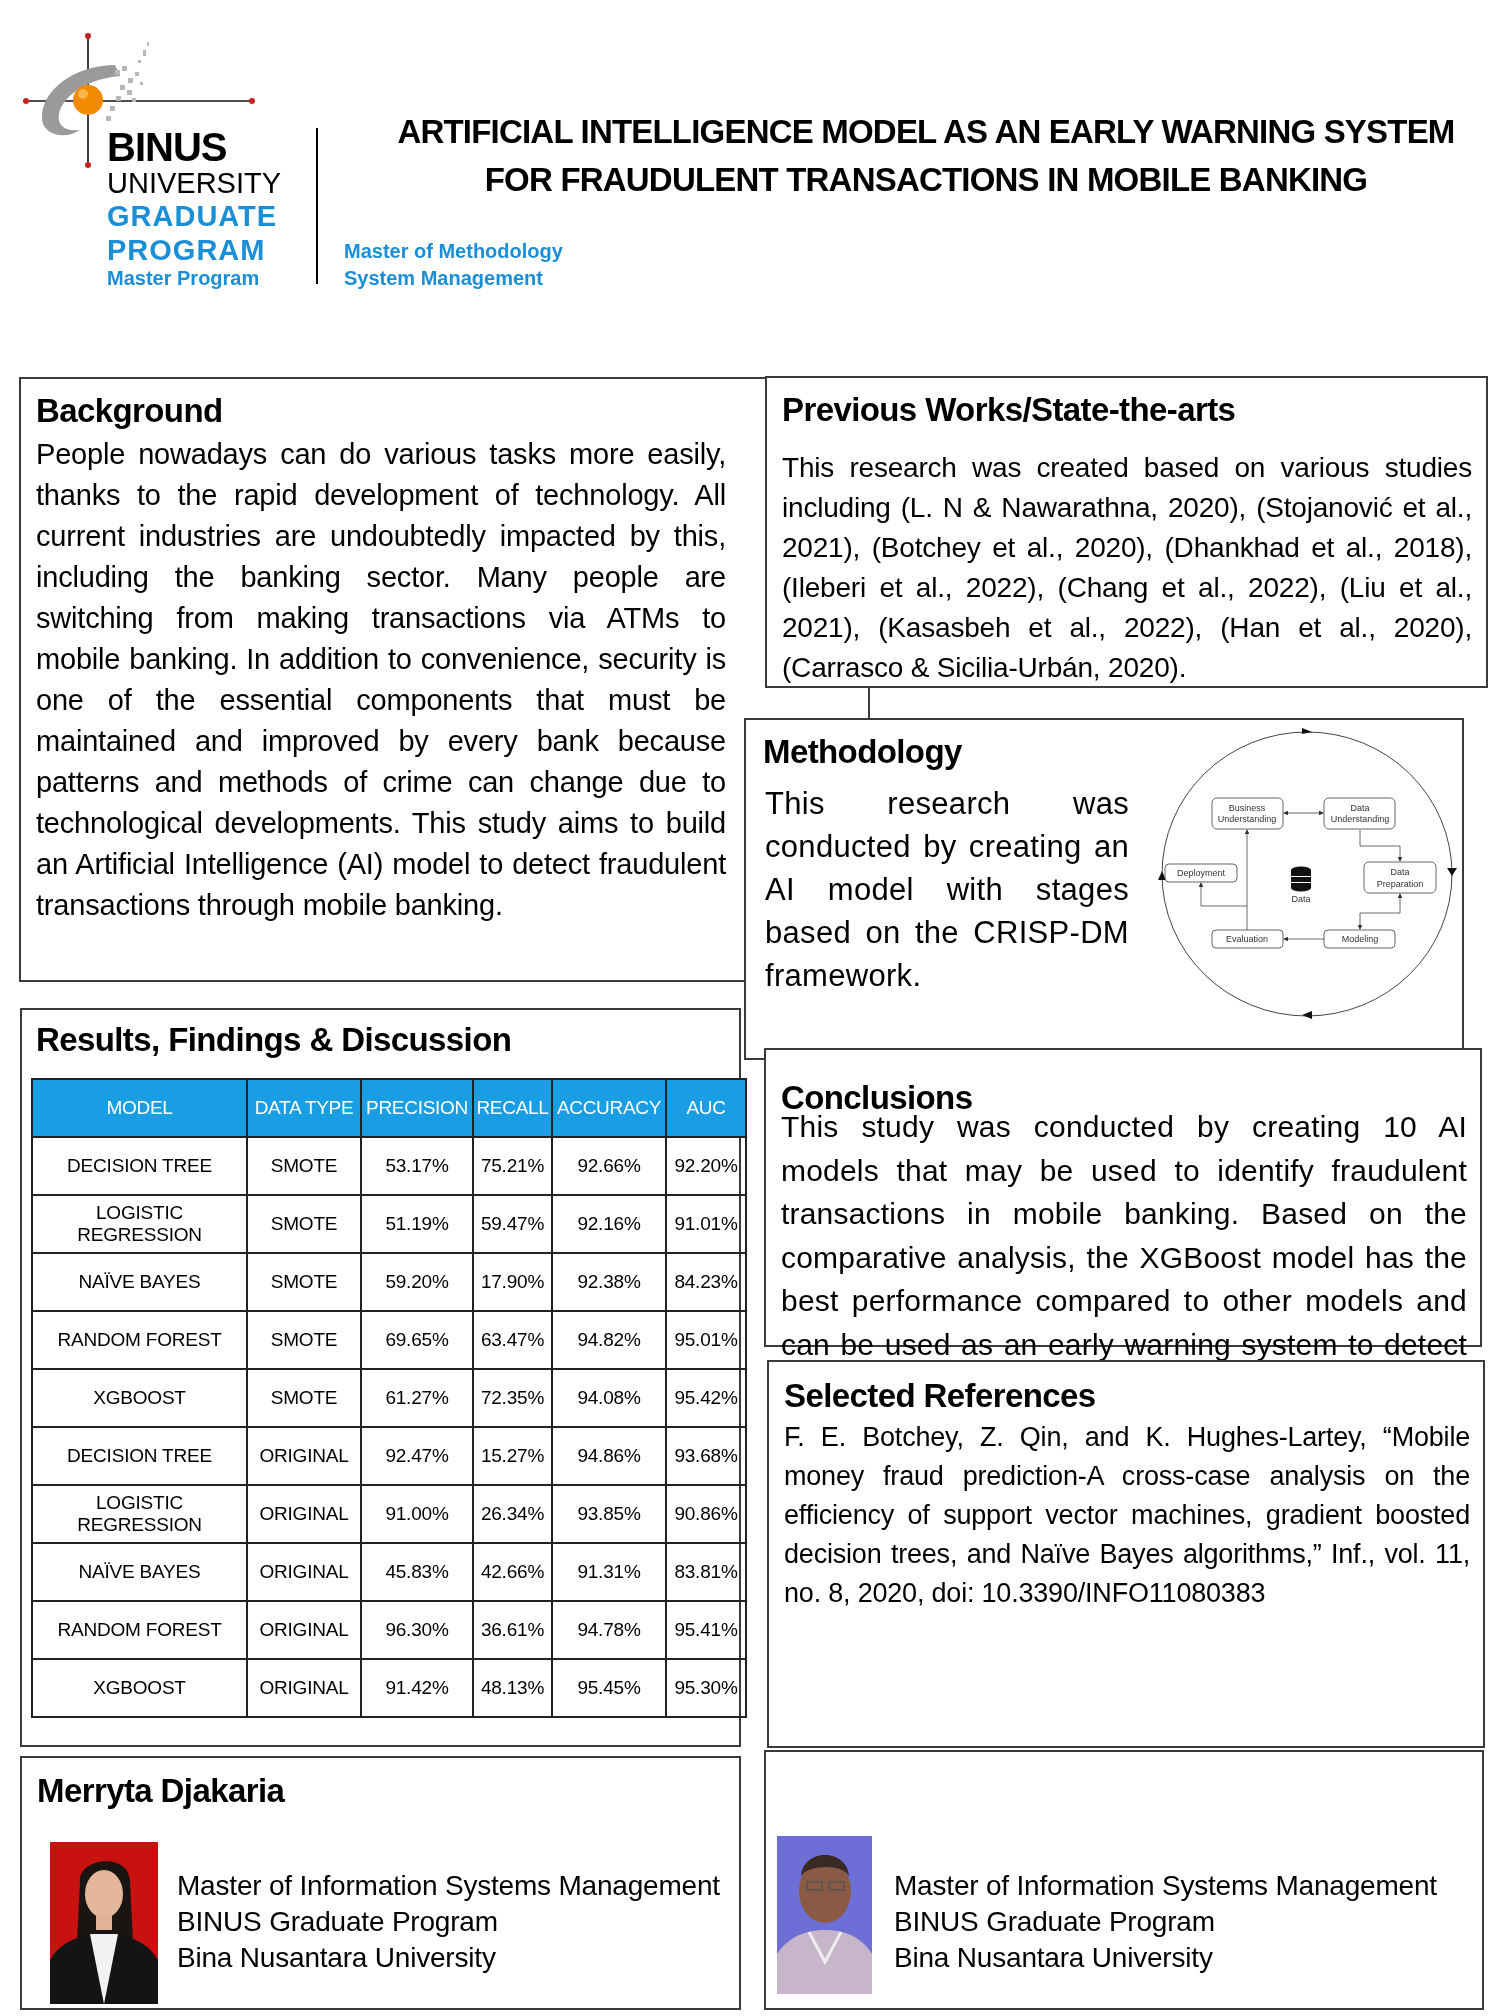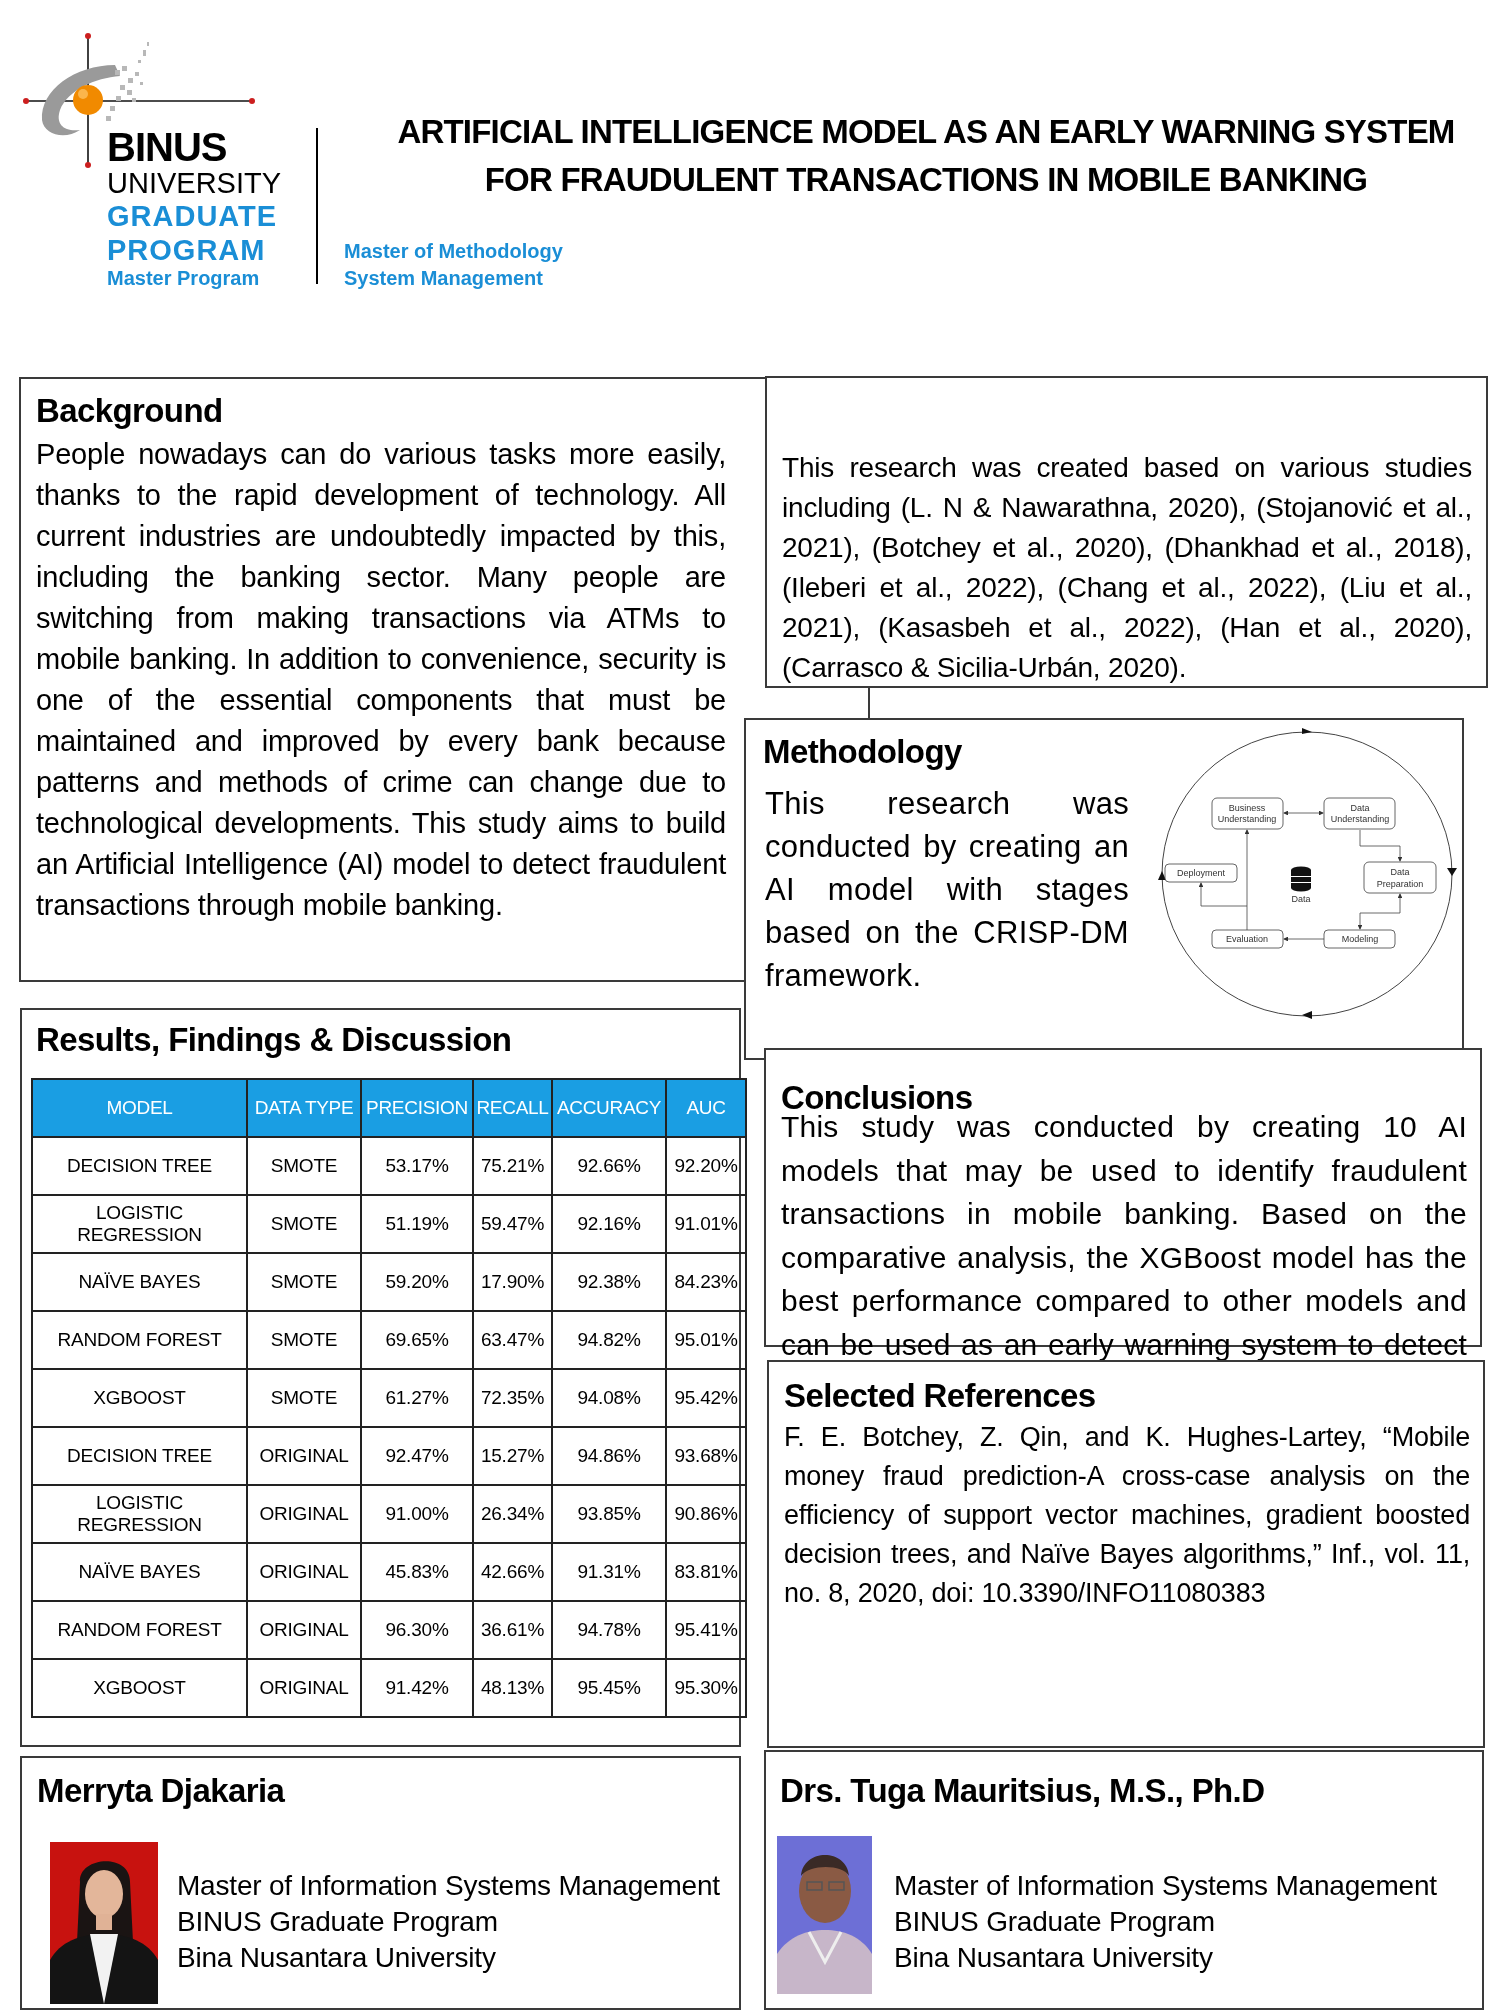--- a/index.html
+++ b/index.html
@@ -77,20 +77,21 @@
   <div class="title" style="top:112px;">ARTIFICIAL INTELLIGENCE MODEL AS AN EARLY WARNING SYSTEM</div>
   <div class="title" style="top:160px;">FOR FRAUDULENT TRANSACTIONS IN MOBILE BANKING</div>
 </div>
 
 <div class="box" style="left:19px; top:377px; width:851px; height:605px;">
   <div class="abs h2" style="left:15px; top:12px;">Background</div>
   <div class="abs body-text" style="left:15px; top:55px; width:690px;">People nowadays can do various tasks more easily, thanks to the rapid development of technology. All current industries are undoubtedly impacted by this, including the banking sector. Many people are switching from making transactions via ATMs to mobile banking. In addition to convenience, security is one of the essential components that must be maintained and improved by every bank because patterns and methods of crime can change due to technological developments. This study aims to build an Artificial Intelligence (AI) model to detect fraudulent transactions through mobile banking.</div>
 </div>
 
 <div class="box" style="left:765px; top:376px; width:723px; height:312px;">
+  <div class="abs h2" style="left:15px; top:12px;">Previous Works/State-the-arts</div>
   <div class="abs body-text" style="left:15px; top:70px; width:690px; line-height:40px; font-size:28px;">This research was created based on various studies including (L. N &amp; Nawarathna, 2020), (Stojanović et al., 2021), (Botchey et al., 2020), (Dhankhad et al., 2018), (Ileberi et al., 2022), (Chang et al., 2022), (Liu et al., 2021), (Kasasbeh et al., 2022), (Han et al., 2020), (Carrasco &amp; Sicilia-Urbán, 2020).</div>
 </div>
 
 <div class="box" style="left:744px; top:718px; width:720px; height:342px;">
   <div class="abs h2" style="left:17px; top:12px;">Methodology</div>
   <div class="abs body-text" style="left:19px; top:62px; width:364px; font-size:31px; line-height:43px; letter-spacing:0.3px;">This research was conducted by creating an AI model with stages based on the CRISP-DM framework.</div>
 
   <svg class="abs" style="left:404px; top:0px;" width="320" height="302" viewBox="0 0 320 302">
     <defs>
       <marker id="arr" markerWidth="6" markerHeight="6" refX="5" refY="3" orient="auto">
@@ -274,21 +275,20 @@
     </svg>
   </div>
   <div class="abs aff" style="left:155px; top:98px;">
     <div>Master of Information Systems Management</div>
     <div>BINUS Graduate Program</div>
     <div>Bina Nusantara University</div>
   </div>
 </div>
 
 <div class="box" style="left:764px; top:1750px; width:720px; height:260px;">
-  <div class="abs author-name" style="left:14px; top:20px;">Drs. Tuga Mauritsius, M.S., Ph.D</div>
   <div class="abs" style="left:11px; top:84px; width:95px; height:158px; background:#6d6fd6; overflow:hidden;">
     <svg width="95" height="158" viewBox="0 0 95 158">
       <ellipse cx="48" cy="55" rx="26" ry="32" fill="#8a5a44"></ellipse>
       <path d="M24 40 C26 12 70 12 72 40 C66 28 32 28 24 40 Z" fill="#3a2a26"></path>
       <rect x="30" y="46" width="15" height="8" fill="none" stroke="#555" stroke-width="1.5"></rect>
       <rect x="52" y="46" width="15" height="8" fill="none" stroke="#555" stroke-width="1.5"></rect>
       <path d="M0 158 L0 118 C12 100 30 94 48 94 C66 94 84 100 95 118 L95 158 Z" fill="#c7b6c9"></path>
       <path d="M32 96 L48 126 L64 96" fill="none" stroke="#eee" stroke-width="3"></path>
     </svg>
   </div>

